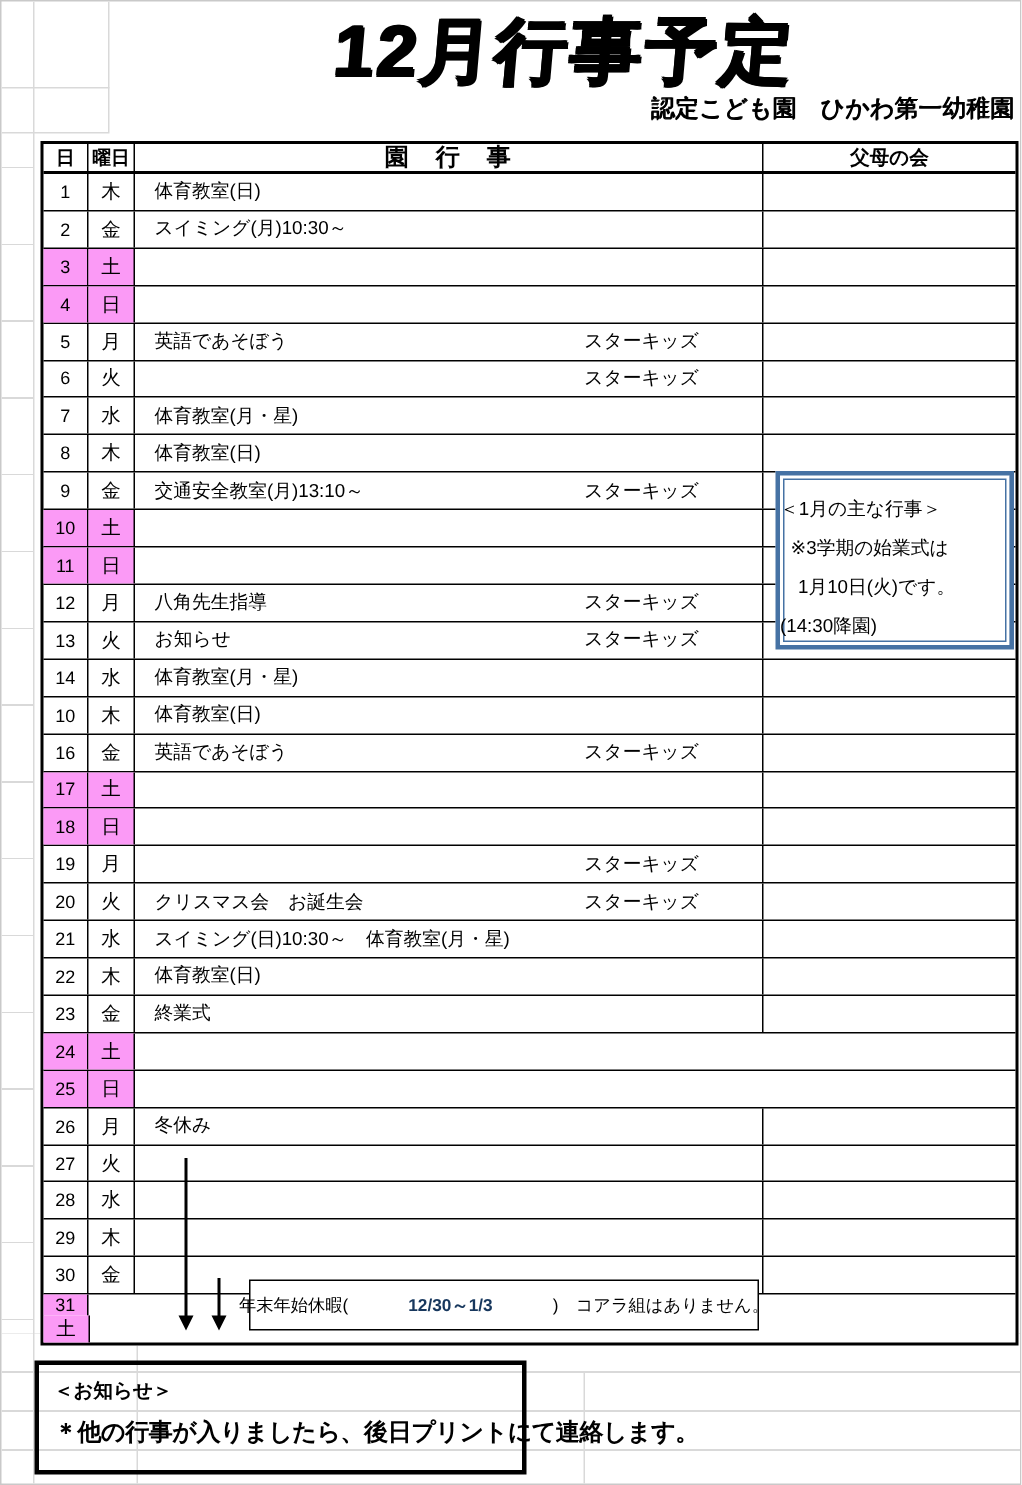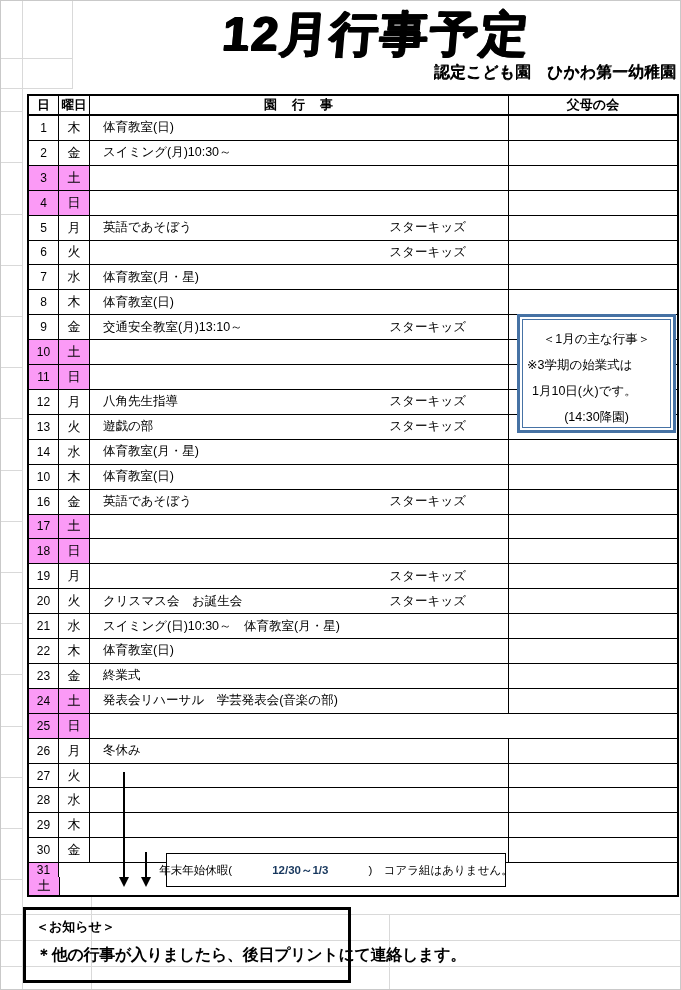--- a/index.html
+++ b/index.html
@@ -43,34 +43,34 @@
   .cal-header { display:flex; height:20px; border-bottom:2px solid #000; font-weight:bold; }
   .cal-body { display:flex; flex-direction:column; flex:1; }
   .row { display:flex; flex:1; border-bottom:1px solid #000; }
   .row:last-child { border-bottom:none;flex-direction:column; }
   .c { display:flex; align-items:center; }
   .c-day    { width:30px; border-right:1px solid #000; justify-content:center; font-size:12px; }
   .c-wd     { width:31px; border-right:1px solid #000; justify-content:center; font-size:13px; }
   .c-event  { flex:1; border-right:1px solid #000; font-size:12.5px; }
   .c-pta    { width:168px; }
   .cal-header .c-day, .cal-header .c-wd { font-size:12.5px; }
-  .cal-header .c-event { justify-content:center; font-size:13px; letter-spacing:1px;font-family:Liberation Mono, monospace; }
+  .cal-header .c-event { justify-content:center; font-size:16px; letter-spacing:1px;font-family:Liberation Mono, monospace; }
   .cal-header .c-pta   { justify-content:center; font-size:13px; }
   .event-left { padding-left:13px; white-space:nowrap; }
   .event-tag  { margin-left:auto; margin-right:42px; white-space:nowrap; font-size:12.5px; }
   .weekend { background:var(--pink,#fb9af6); }
   
   .jan-note {
     position:absolute; left:516px; top:313px; width:159px; height:119px;
     background:#fff; border:3px solid var(--blue,#4672a4);
     box-shadow:inset 0 0 0 2px #fff, inset 0 0 0 3px var(--blue,#4672a4);
     padding-top:9px; font-size:12.5px; line-height:26px;
   }
   .jan-note div { white-space:nowrap; }
-  .jn-c { text-align:center; }
+  .jn-c { }
   .jn-l { padding-left:7px; }
   .jn-i { padding-left:12px; }
   
   .arrow { position:absolute; width:11px; }
   .arrow-long  { left:118px; top:771px; height:115px; }
   .arrow-short { left:140px; top:851px; height:35px; }
   .arrow .shaft { position:absolute; left:4px; top:0; bottom:9px; width:2px; background:#000; }
   .arrow .head  {
     position:absolute; left:0; bottom:0; width:0; height:0;
     border-left:5.5px solid transparent; border-right:5.5px solid transparent;
@@ -205,21 +205,21 @@
           <div class="c c-event">
             <span class="event-left">八角先生指導</span>
             <span class="event-tag">スターキッズ</span>
           </div>
           <div class="c c-pta"></div>
         </div>
         <div class="row">
           <div class="c c-day">13</div>
           <div class="c c-wd">火</div>
           <div class="c c-event">
-            <span class="event-left">遊戯の部</span>
+            <span class="event-left">お知らせ</span>
             <span class="event-tag">スターキッズ</span>
           </div>
           <div class="c c-pta"></div>
         </div>
         <div class="row">
           <div class="c c-day">14</div>
           <div class="c c-wd">水</div>
           <div class="c c-event">
             <span class="event-left">体育教室(月・星)</span>
           </div>
@@ -291,23 +291,20 @@
           <div class="c c-day">23</div>
           <div class="c c-wd">金</div>
           <div class="c c-event">
             <span class="event-left">終業式</span>
           </div>
           <div class="c c-pta"></div>
         </div>
         <div class="row">
           <div class="c c-day weekend">24</div>
           <div class="c c-wd weekend">土</div>
-          <div class="c c-event">
-            <span class="event-left">発表会リハーサル　学芸発表会(音楽の部)</span>
-          </div>
           <div class="c c-pta"></div>
         </div>
         <div class="row">
           <div class="c c-day weekend">25</div>
           <div class="c c-wd weekend">日</div>
           <div class="c c-pta"></div>
         </div>
         <div class="row">
           <div class="c c-day">26</div>
           <div class="c c-wd">月</div>

